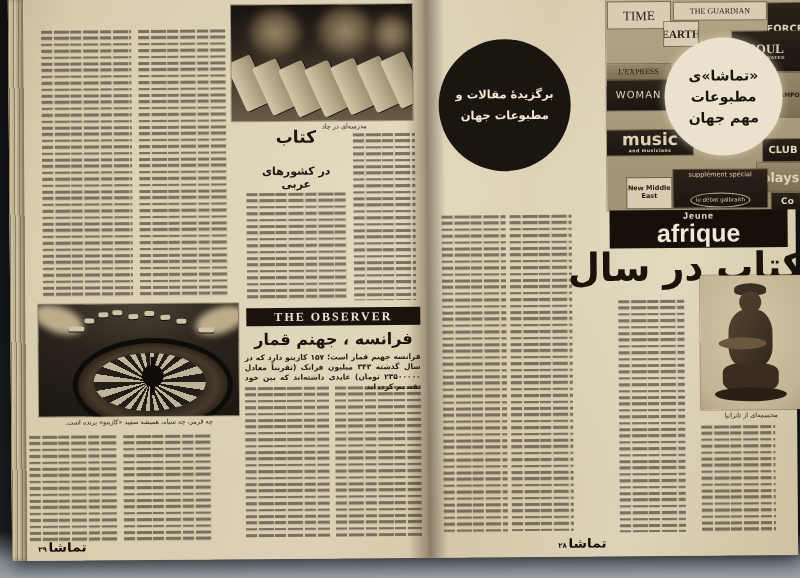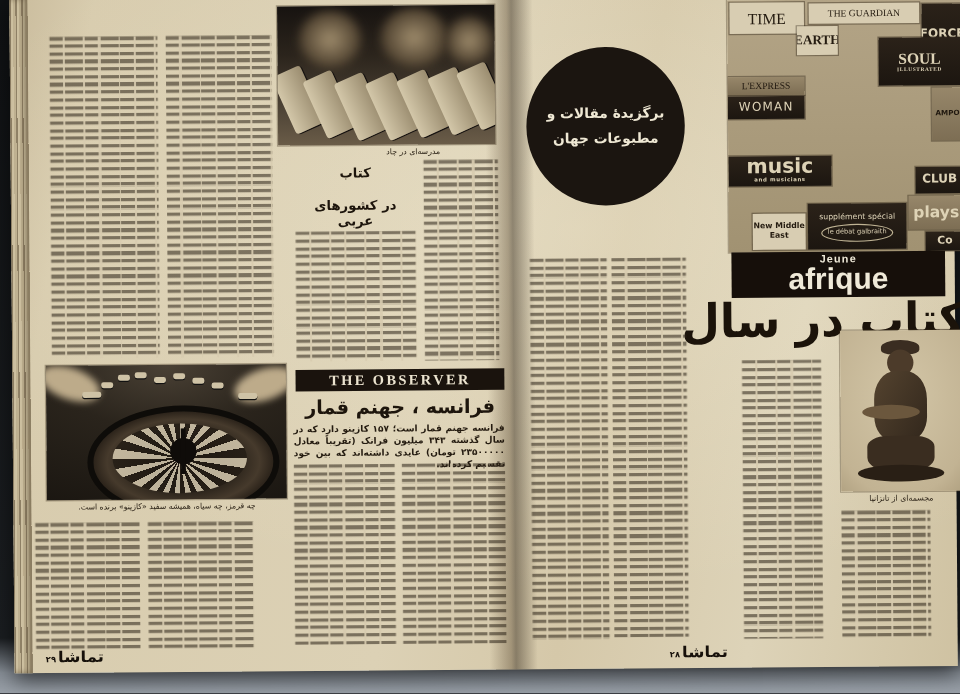--- a/index.html
+++ b/index.html
@@ -96,21 +96,21 @@
       <div class="book" style="left:4px;top:52px;"></div>
       <div class="book" style="left:30px;top:56px;"></div>
       <div class="book" style="left:56px;top:58px;"></div>
       <div class="book" style="left:82px;top:58px;"></div>
       <div class="book" style="left:108px;top:56px;"></div>
       <div class="book" style="left:134px;top:54px;"></div>
       <div class="book" style="left:158px;top:50px;"></div>
     </div>
     <div class="cap" style="left:268px;top:127px;width:90px;text-align:right;">مدرسه‌ای در چاد</div>
 
-    <div class="sec-head" style="left:237px;top:141px;width:100px;font-size:11px;">کتاب</div>
+    <div class="sec-head" style="left:237px;top:130px;width:100px;font-size:17px;">کتاب</div>
     <div class="sec-head" style="left:237px;top:168px;width:100px;font-size:11px;">در کشورهای عربی</div>
     <div class="col" style="left:237px;top:196px;width:100px;height:108px;"></div>
     <div class="col" style="left:344px;top:137px;width:62px;height:167px;"></div>
 
     <div class="banner" style="left:236px;top:311px;width:174px;height:18px;">
       <span>THE OBSERVER</span>
     </div>
     <div class="hl-left" style="left:236px;top:333px;width:174px;">فرانسه ، جهنم قمار</div>
     <div class="lead" style="left:234px;top:356px;width:176px;height:30px;">فرانسه جهنم قمار است؛ ۱۵۷ کازینو دارد که در سال گذشته ۳۴۳ میلیون فرانک (تقریباً معادل ۲۳۵۰۰۰۰۰ تومان) عایدی داشته‌اند که بین خود تقسیم کرده‌اند.</div>
     <div class="col" style="left:234px;top:390px;width:84px;height:150px;"></div>
@@ -161,47 +161,52 @@
       <div class="tile light serif" style="left:58px;top:22px;width:34px;height:24px;font-size:11px;font-weight:bold;">
         <span>EARTH</span>
         </div>
       <div class="tile dark serif" style="left:126px;top:32px;width:68px;height:40px;font-size:13px;font-weight:bold;">
         <span>SOUL</span>
         <span class="sub">ILLUSTRATED</span>
         </div>
       <div class="tile mid serif" style="left:0px;top:64px;width:64px;height:15px;font-size:8px;">
         <span>L'EXPRESS</span>
         </div>
-      <div class="tile dark" style="left:0px;top:80px;width:64px;height:19px;font-size:10px;letter-spacing:1px;">
+      <div class="tile dark" style="left:0px;top:80px;width:64px;height:30px;font-size:10px;letter-spacing:1px;">
         <span>WOMAN</span>
         </div>
       <div class="tile mid" style="left:170px;top:74px;width:26px;height:44px;font-size:6px;font-weight:bold;">
         <span>AMPO</span>
         </div>
       <div class="tile dark" style="left:0px;top:130px;width:86px;height:25px;font-size:17px;font-weight:bold;">
         <span>music</span>
         <span class="sub">and musicians</span>
         </div>
       <div class="tile dark" style="left:156px;top:140px;width:40px;height:22px;font-size:10px;font-weight:bold;">
         <span>CLUB</span>
         </div>
       <div class="tile mid" style="left:150px;top:164px;width:46px;height:28px;font-size:13px;font-weight:bold;color:#ded3b6;">
         <span>plays</span>
         </div>
       <div class="tile light" style="left:20px;top:178px;width:44px;height:30px;font-size:6.5px;font-weight:bold;line-height:1.2;">
         <span>New Middle East</span>
         </div>
-      <div class="tile dark" style="left:66px;top:170px;width:82px;height:38px;font-size:6.5px;line-height:1.6;">
+      <div class="tile dark" style="left:66px;top:170px;width:94px;height:38px;font-size:6.5px;line-height:1.6;justify-content:space-between;">
         <span>supplément spécial</span>
         <span style="font-size:5.5px;border:1px solid #bfb394;border-radius:50%;padding:2px 5px;">le débat galbraith</span>
         </div>
       <div class="tile dark" style="left:164px;top:194px;width:32px;height:16px;font-size:9px;font-weight:bold;">
         <span>Co</span>
         </div>
 
+      <div class="circle-white" style="left:58px;top:38px;width:118px;height:118px;">
+        <div>«تماشا»ی</div>
+        <div>مطبوعات</div>
+        <div>مهم جهان</div>
+      </div>
     </div>
 
     <div class="jeune" style="left:600px;top:216px;width:178px;height:38px;">
       <div class="l1">Jeune</div>
       <div class="l2">afrique</div>
     </div>
 
     <div class="hl-right" style="left:548px;top:252px;width:246px;height:48px;">کتاب در سال ۱۹۷۲</div>
 
     <div class="col" style="left:432px;top:220px;width:64px;height:318px;"></div>

